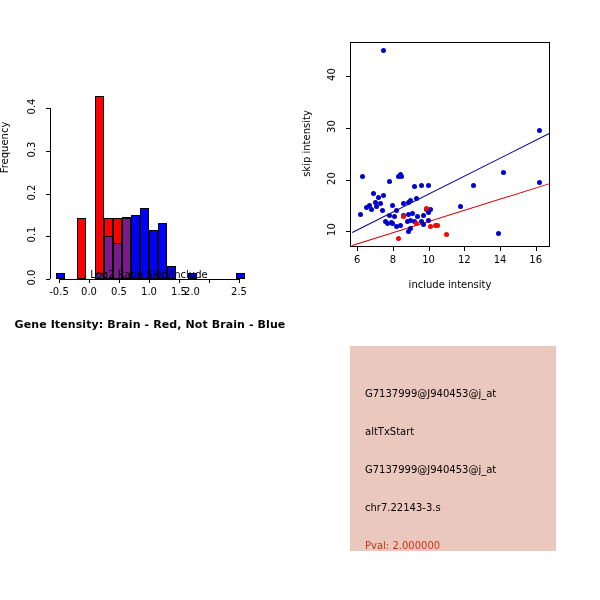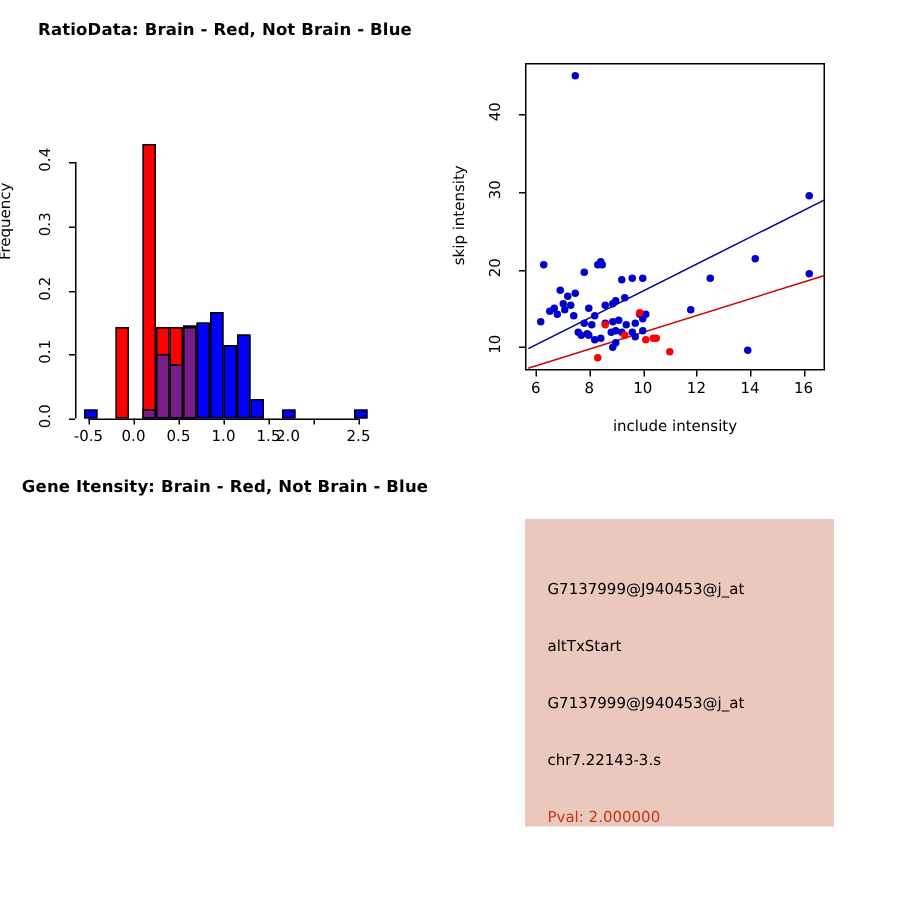--- a/index.html
+++ b/index.html
@@ -29,21 +29,20 @@
   .infobox{position:absolute;background:#EBC8BE;}
   .infoline{position:absolute;font-size:10px;white-space:nowrap;}
   .frame{position:absolute;border:1px solid #000;box-sizing:border-box;}
 </style>
 </head>
 <body>
 
 <div class="page">
 
   <div class="panel" id="p1" style="left:0;top:0;width:300px;height:300px;">
-    <div class="ptitle" style="top:13px;">RatioData: Brain - Red, Not Brain - Blue</div>
     <div class="plotbox" id="p1plot" style="left:0;top:0;width:300px;height:300px;margin-top:36px;">
         <div class="tickh" style="left:59px;top:243px;width:180px;"></div>
         <div class="tick" style="left:50px;top:72.09090909090907px;height:170.90909090909093px;"></div>
         <div class="tick" style="left:59px;top:243px;height:4px;"></div>
         <div class="ticklabel" style="left:39px;top:250px;width:40px;">-0.5</div>
         <div class="tick" style="left:89px;top:243px;height:4px;"></div>
         <div class="ticklabel" style="left:69px;top:250px;width:40px;">0.0</div>
         <div class="tick" style="left:119px;top:243px;height:4px;"></div>
         <div class="ticklabel" style="left:99px;top:250px;width:40px;">0.5</div>
         <div class="tick" style="left:149px;top:243px;height:4px;"></div>
@@ -80,20 +79,21 @@
         <div class="bar blue" style="left:158px;top:186.6px;width:9px;height:56.400000000000006px;"></div>
         <div class="bar blue" style="left:167px;top:230.1818181818182px;width:9px;height:12.818181818181813px;"></div>
         <div class="bar blue" style="left:188px;top:236.5909090909091px;width:9.000000000000028px;height:6.4090909090909065px;"></div>
         <div class="bar blue" style="left:236px;top:236.5909090909091px;width:9px;height:6.4090909090909065px;"></div>
         <div class="bar purple" style="left:95px;top:236.5909090909091px;width:9px;height:6.4090909090909065px;"></div>
         <div class="bar purple" style="left:104px;top:200.27272727272725px;width:9px;height:42.72727272727275px;"></div>
         <div class="bar purple" style="left:113px;top:206.6818181818182px;width:9.000000000000014px;height:36.31818181818181px;"></div>
         <div class="bar purple" style="left:122.00000000000001px;top:181.9px;width:8.999999999999986px;height:61.099999999999994px;"></div>
       </div>
     <div class="axname-v" id="p1ylab" style="left:-90px;top:142px;width:188px;text-align:center;">Frequency</div>
+    <div class="axname" id="p1xlab" style="left:50px;top:269px;width:198px;">Log2 Ratio Skip/Include</div>
   </div>
 
   <div class="panel" id="p2" style="left:300px;top:0;width:300px;height:300px;">
     <div class="plotbox" id="p2plot" style="left:0;top:0;width:300px;height:300px;">
         <div class="frame" style="left:50px;top:42px;width:200px;height:205px;"></div>
         <div class="tick" style="left:57.142857142857146px;top:247px;height:4px;"></div>
         <div class="ticklabel" style="left:37.142857142857146px;top:254px;width:40px;">6</div>
         <div class="tick" style="left:92.85714285714286px;top:247px;height:4px;"></div>
         <div class="ticklabel" style="left:72.85714285714286px;top:254px;width:40px;">8</div>
         <div class="tick" style="left:128.57142857142856px;top:247px;height:4px;"></div>

